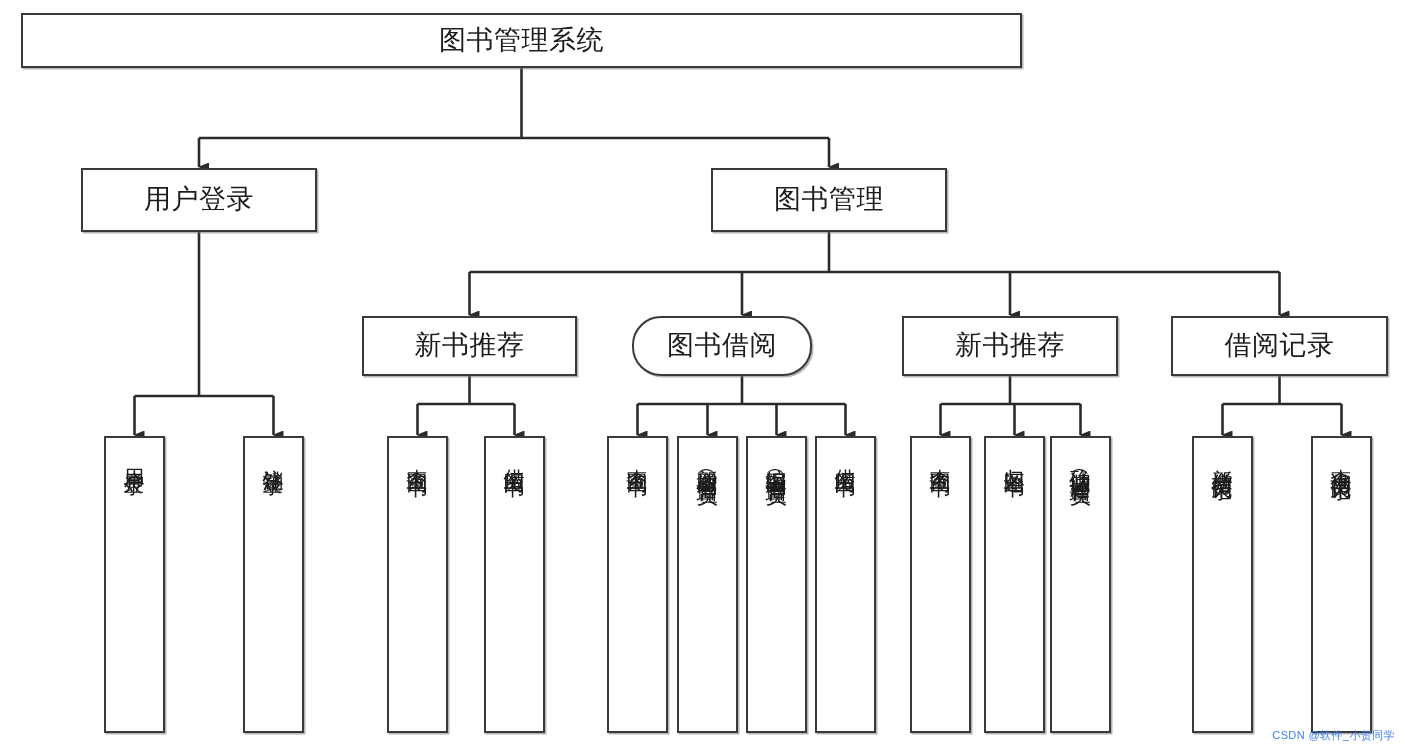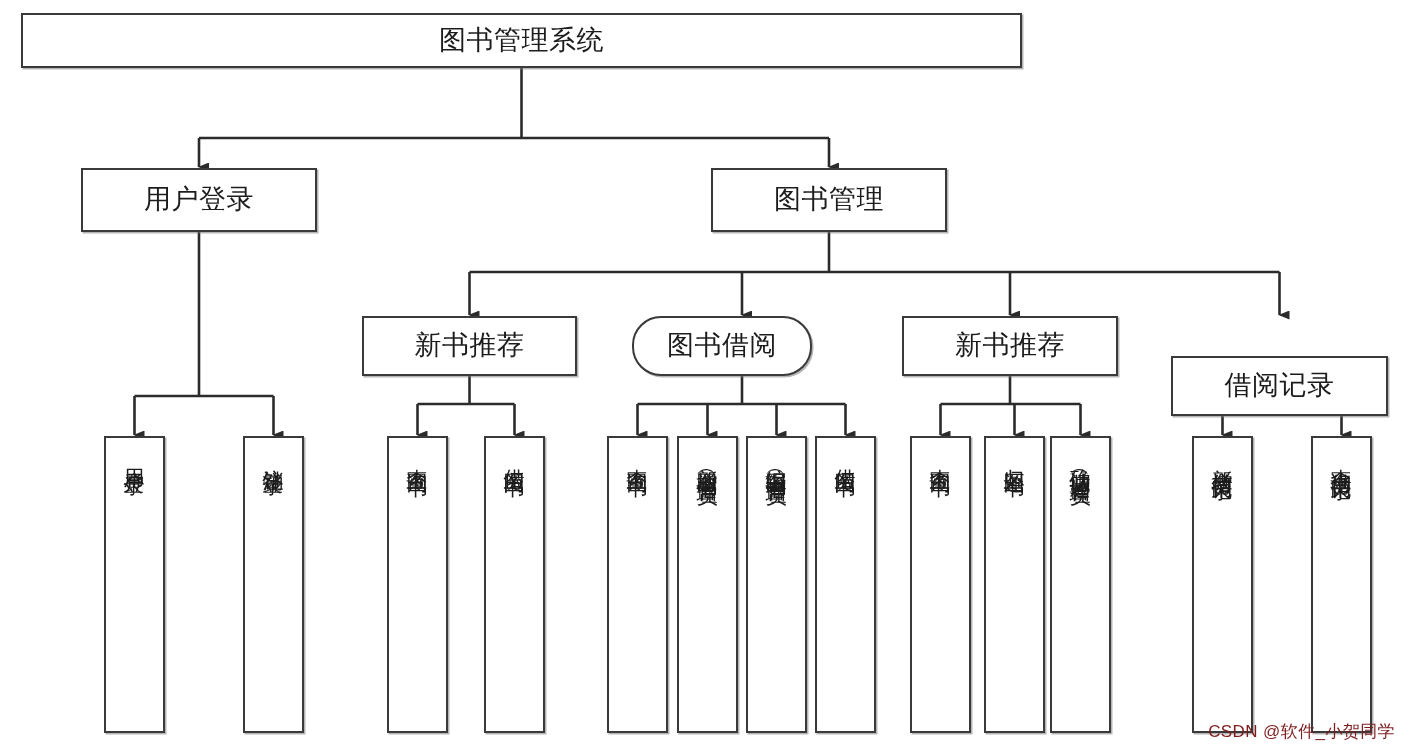--- a/index.html
+++ b/index.html
@@ -51,22 +51,22 @@
     writing-mode: vertical-rl;
     text-orientation: upright;
     font-size: 21px;
     line-height: 1.1;
     letter-spacing: 2.5px;
   }
   #watermark {
     position: absolute;
     right: 10px;
     bottom: 4px;
-    font-size: 17px;
-    color: #7f1d1d;
+    font-size: 11px;
+    color: #3b82f6;
     letter-spacing: 0.4px;
     user-select: none;
     white-space: nowrap;
   }
 </style>
 </head>
 <body>
 
 <div id="diagram-root">
 
@@ -125,21 +125,21 @@
       </div>
       <div class="node-box horizontal" style="left: 362px; top: 316px; width: 215px; height: 60px; font-family: Liberation Serif, serif;">
         <span class="node-label">新书推荐</span>
       </div>
       <div class="node-box horizontal" style="left: 632px; top: 316px; width: 180px; height: 60px; border-radius: 29px;">
         <span class="node-label">图书借阅</span>
       </div>
       <div class="node-box horizontal" style="left: 902px; top: 316px; width: 216px; height: 60px;">
         <span class="node-label">新书推荐</span>
       </div>
-      <div class="node-box horizontal" style="left: 1171px; top: 316px; width: 217px; height: 60px; margin-top: 40px;">
+      <div class="node-box horizontal" style="left: 1171px; top: 316px; width: 217px; height: 60px;">
         <span class="node-label">借阅记录</span>
       </div>
       <div class="node-box vertical" style="left: 104px; top: 436px; width: 61px; height: 297px;">
         <span class="node-label">用户登录</span>
       </div>
       <div class="node-box vertical" style="left: 243px; top: 436px; width: 61px; height: 297px;">
         <span class="node-label">注销登录</span>
       </div>
       <div class="node-box vertical" style="left: 387px; top: 436px; width: 61px; height: 297px;">
         <span class="node-label">查询图书</span>

